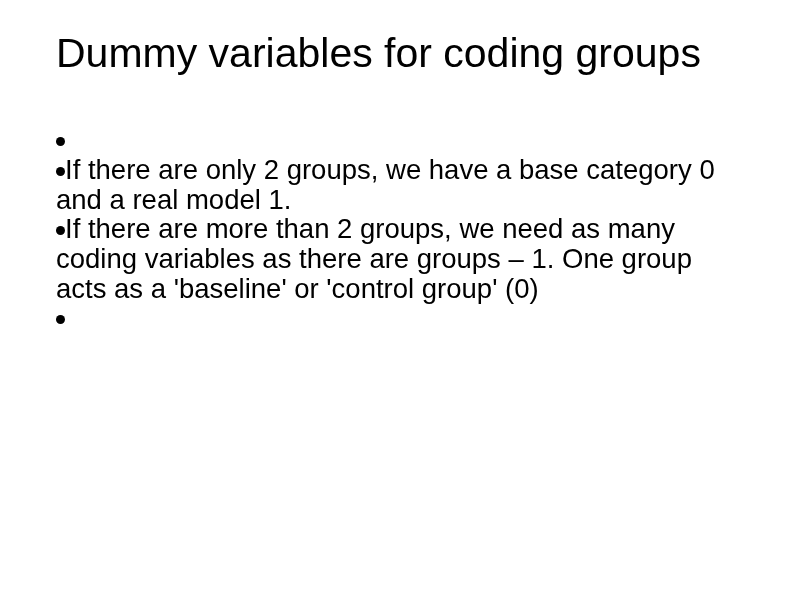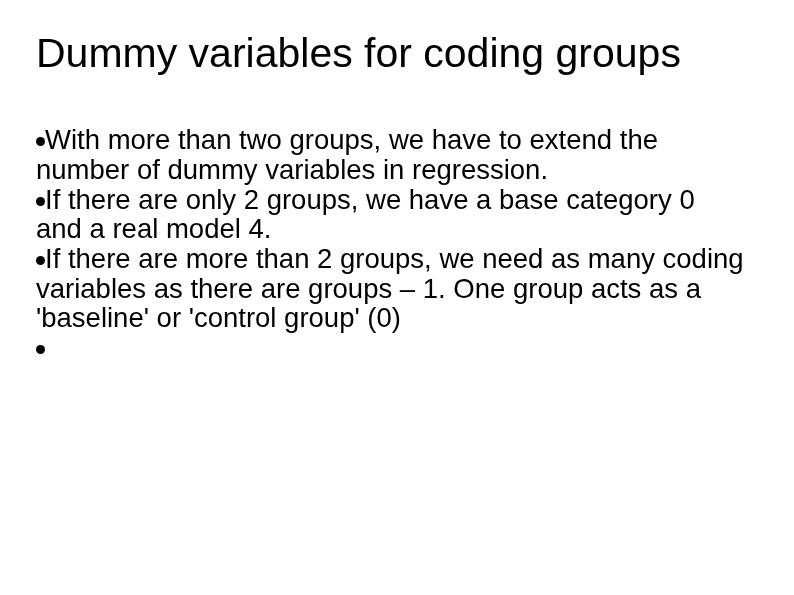--- a/index.html
+++ b/index.html
@@ -10,21 +10,21 @@
     background: #ffffff;
     font-family: Arial, Helvetica, sans-serif;
     color: #000000;
     overflow: hidden;
   }
   .slide {
     position: relative;
     width: 794px;
     height: 595px;
     box-sizing: border-box;
-    padding: 30px 48px 0 36px;
+    padding: 30px 48px 0 56px;
   }
   .title {
     font-size: 41px;
     font-weight: normal;
     line-height: 1.15;
     margin: 0 0 48px 0;
     letter-spacing: 0px;
   }
   .body {
     font-size: 27.5px;
@@ -45,18 +45,18 @@
   .item {
     display: inline;
   }
 </style>
 </head>
 <body>
 
 <div class="slide">
   <h1 class="title">Dummy variables for coding groups</h1>
   <div class="body">
-    <span class="bullet-dot"></span><span class="item">With more than two groups, we have to extend the number of dummy variables in regression.</span><br>
-    <span class="bullet-dot"></span><span class="item">If there are only 2 groups, we have a base category 0 and a real model 4.</span><br>
+    <span class="bullet-dot"></span><br>
+    <span class="bullet-dot"></span><span class="item">If there are only 2 groups, we have a base category 0 and a real model 1.</span><br>
     <span class="bullet-dot"></span><span class="item">If there are more than 2 groups, we need as many coding variables as there are groups – 1. One group acts as a 'baseline' or 'control group' (0)</span><br>
     <span class="bullet-dot"></span>
   </div>
 </div>
 
 </body></html>

